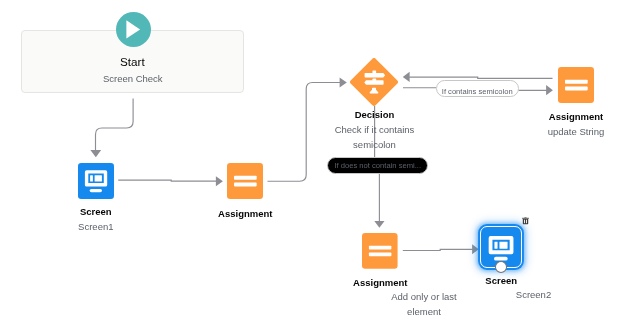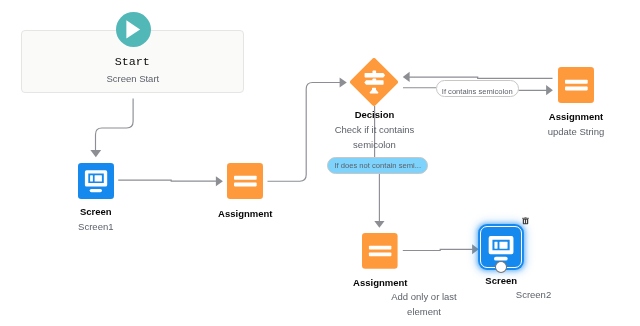--- a/index.html
+++ b/index.html
@@ -40,22 +40,22 @@
     </g>
   </svg>
 
   <div class="node" style="left:21px;top:29.5px;width:223px;height:63.5px;background:#fafaf9;border:1px solid #e5e5e3;border-radius:4px;box-sizing:border-box;"></div>
   <div class="node" style="left:116px;top:12px;width:35px;height:35px;">
     <svg width="35" height="35" viewBox="0 0 35 35">
       <circle cx="17.5" cy="17.5" r="17.5" fill="#52b7b7"></circle>
       <path d="M10.4 8.3 L24.1 17.4 L10.4 26.5 Z" fill="#ffffff"></path>
     </svg>
   </div>
-  <div class="nlabel" style="left:32.3px;top:55.1px;width:200px;font-size:11.7px;color:#080707;font-family:Liberation Mono, monospace;">Start</div>
-  <div class="nlabel sub" style="left:32.8px;top:73.0px;width:200px;">Screen Start</div>
+  <div class="nlabel" style="left:32.3px;top:55.1px;width:200px;font-size:11.7px;color:#080707;">Start</div>
+  <div class="nlabel sub" style="left:32.8px;top:73.0px;width:200px;">Screen Check</div>
 
   <div class="node" style="left:77.5px;top:162.5px;width:36px;height:36px;">
     <svg width="100%" height="100%" viewBox="0 0 36 36" preserveAspectRatio="none" style="display:block;">
       <rect x="0" y="0" width="36" height="36" rx="3.2" fill="#1589ee"></rect>
       <g fill="#ffffff">
         <path d="M8.6 7.2h18.9a1.7 1.7 0 0 1 1.7 1.7v13a1.7 1.7 0 0 1-1.7 1.7H8.6a1.7 1.7 0 0 1-1.7-1.7v-13a1.7 1.7 0 0 1 1.7-1.7zm1.7 3.3v9.6h15.5v-9.6z"></path>
         <rect x="12.1" y="12.3" width="2.8" height="6.3" rx="0.35"></rect>
         <rect x="16.6" y="12.3" width="7.3" height="6.3" rx="0.35"></rect>
         <rect x="11.7" y="25.9" width="12.3" height="3.4" rx="1.7"></rect>
       </g>
@@ -142,18 +142,18 @@
   </div>
   <div class="nlabel title" style="left:451.2px;top:274.9px;width:100px;">Screen</div>
   <div class="nlabel sub" style="left:451.2px;top:288.9px;width:100px;text-align:right;">Screen2</div>
 
   <div class="pill" style="position:absolute;left:435.7px;top:79.8px;width:83.1px;height:16.8px;border-radius:9px;
               background:#ffffff;border:1px solid #c9c7c5;box-sizing:border-box;
               font-size:7.6px;color:#5c6169;display:flex;align-items:flex-end;justify-content:center;">
     <span>If contains semicolon</span>
   </div>
   <div class="pill" style="position:absolute;left:327.3px;top:156.7px;width:100.9px;height:17.5px;border-radius:9px;
-              background:#7dd3fc;border:1px solid #c9c7c5;box-sizing:border-box;
+              background:#000000;border:1px solid #c9c7c5;box-sizing:border-box;
               font-size:7.6px;color:#5c6169;display:flex;align-items:center;justify-content:center;">
     <span>If does not contain semi...</span>
   </div>
 
 </div>
 
 </body></html>

